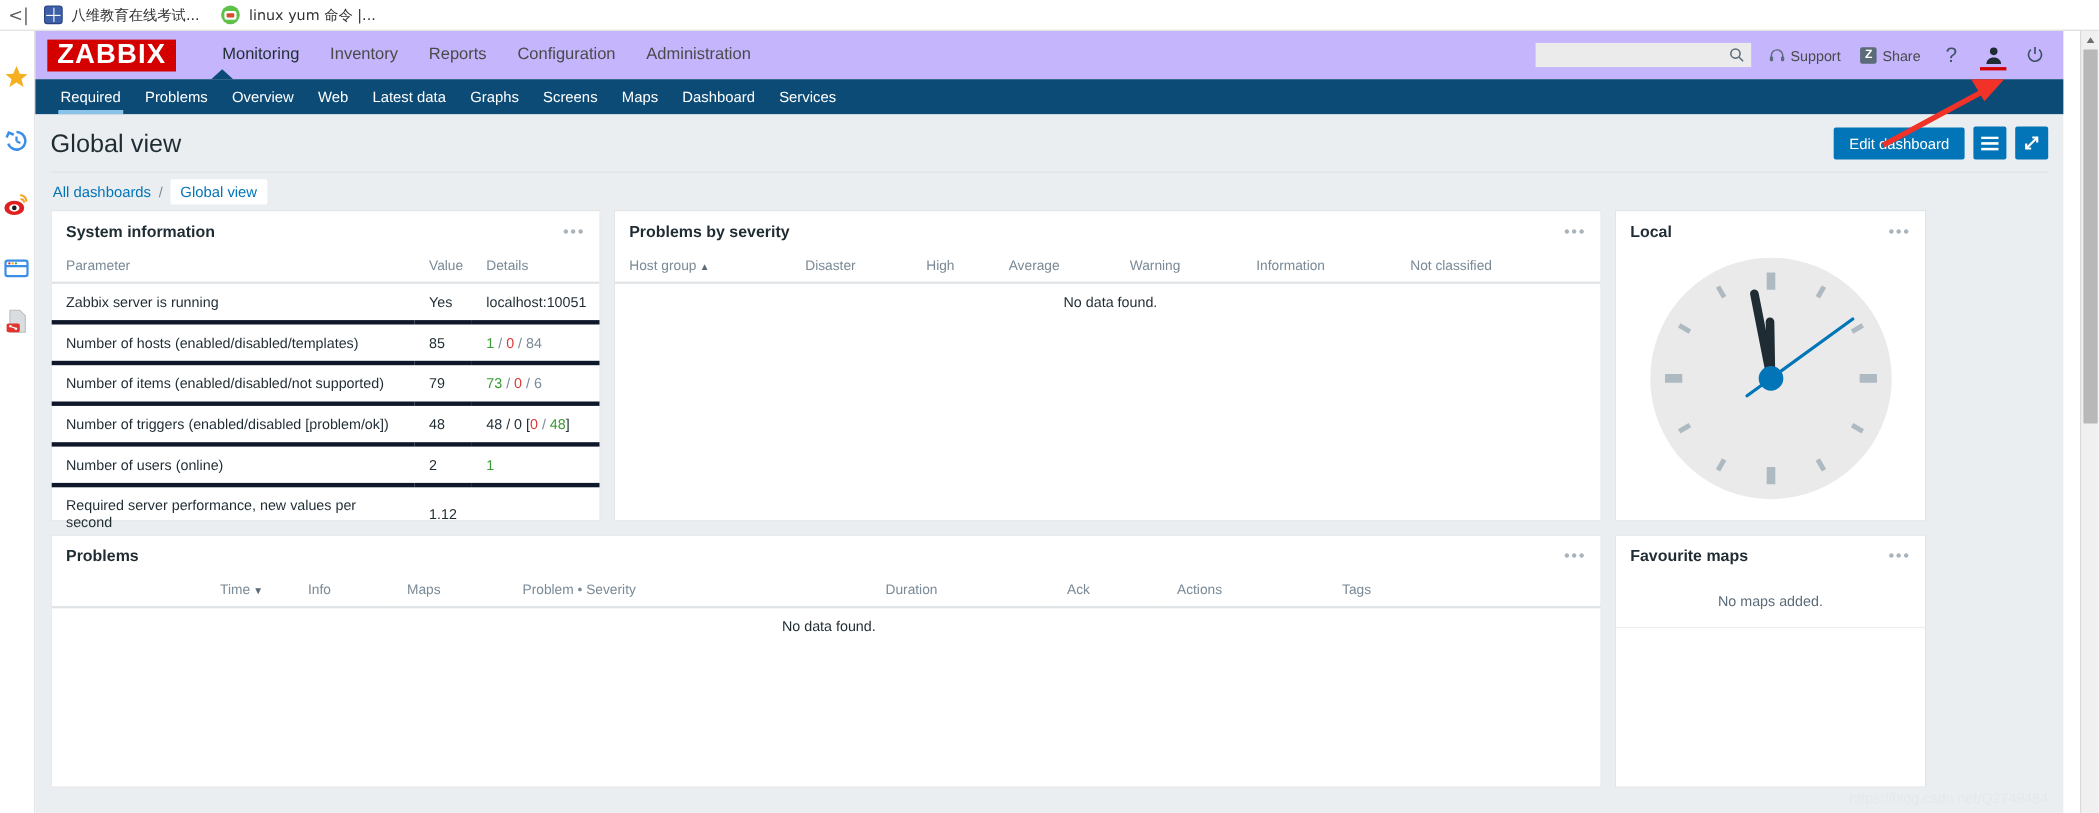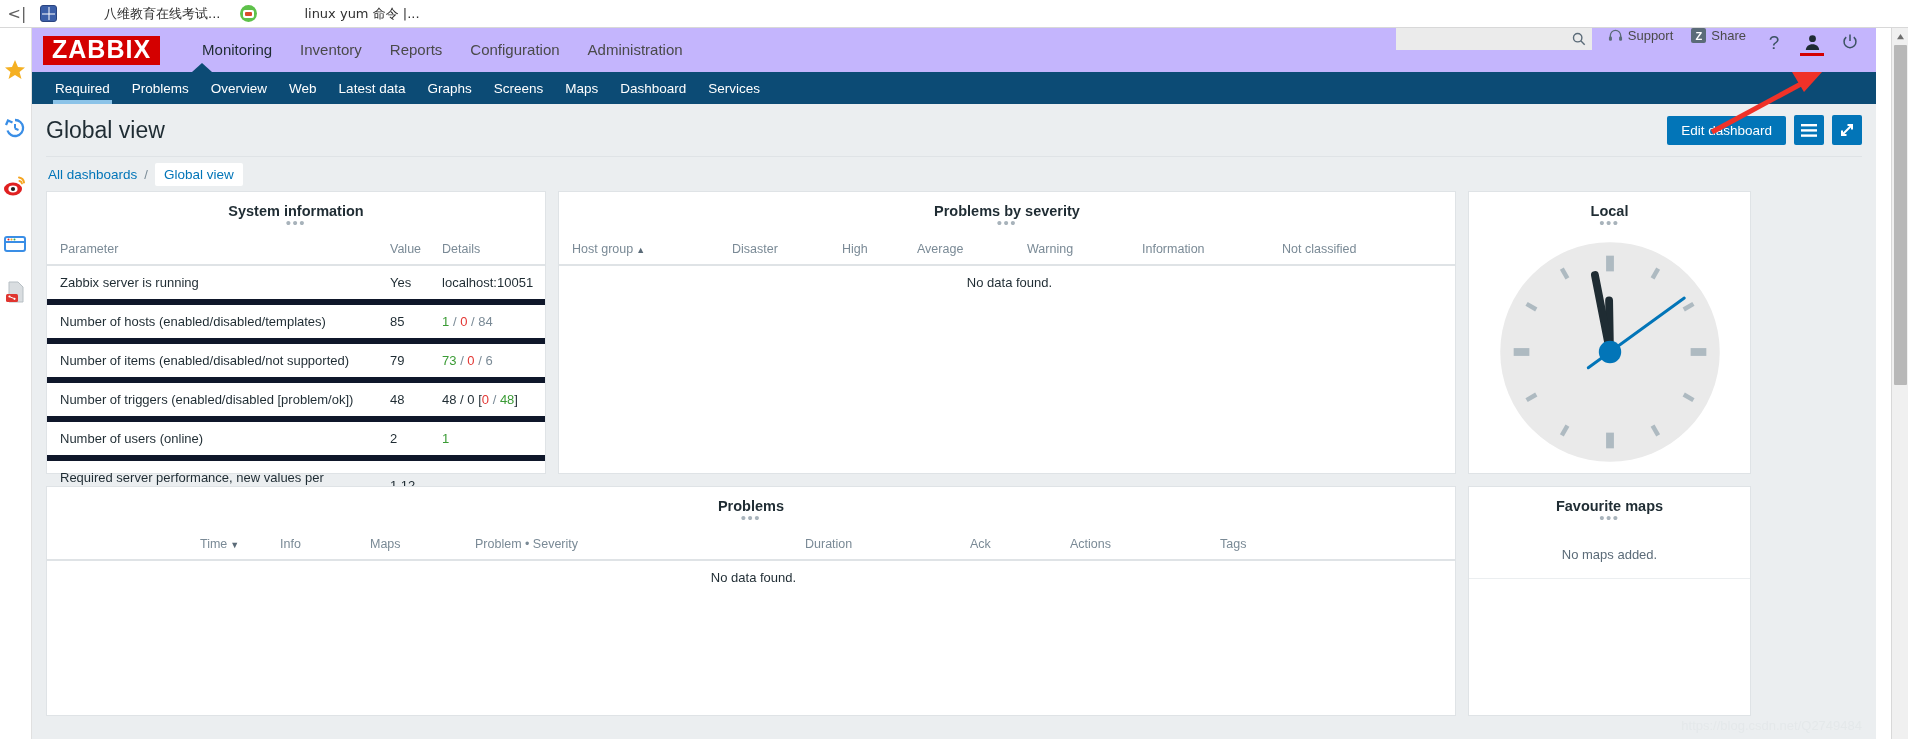--- a/index.html
+++ b/index.html
@@ -13,21 +13,21 @@
   
   .browser-bar {
     position: absolute; top: 0; left: 0; width: 1908px; height: 28px;
     background: #ffffff; display: flex; align-items: center;
     border-bottom: 1px solid #d8d8d8; padding-left: 4px;
   }
   .back-chevron {
     font-size: 16px; color: #606060; width: 26px; text-align: center;
     font-family: "DejaVu Sans", sans-serif;
   }
-  .btab { display: flex; align-items: center; height: 28px; padding: 0 10px; gap: 39px; }
+  .btab { display: flex; align-items: center; height: 28px; padding: 0 10px; }
   .btab-ico {
     width: 17px; height: 17px; border-radius: 3px; margin-right: 8px;
     flex: 0 0 auto; position: relative;
   }
   .ico-globe {
     background: #3c5fa8;
     border: 1px solid #2a4480;
   }
   .ico-globe::before {
     content:""; position:absolute; left:50%; top:1px; width:1px; height:13px;
@@ -81,21 +81,21 @@
   }
   .mainnav { display: flex; margin-left: 28px; align-items: center; height: 44px; }
   .mainnav a {
     font-size: 15px; color: #4a4a4a; text-decoration: none;
     padding: 0 14px; line-height: 44px; white-space: nowrap;
   }
   .mainnav a.selected { color: #1f2c33; }
 
   .hdr-right {
     position: absolute; right: 14px; top: 0; height: 44px;
-    display: flex; align-items: flex-start;
+    display: flex; align-items: center;
   }
   .searchbox {
     width: 196px; height: 22px; background: #ebebeb; border: none;
     position: relative; display: flex; align-items: center;
     padding: 0 24px 0 7px; margin-right: 16px;
   }
   .searchbox input {
     border: none; background: transparent; outline: none; width: 100%;
     font-size: 12px; color: #333; font-family: "Liberation Sans", sans-serif;
   }
@@ -176,34 +176,33 @@
   }
 
   
   .grid-row { display: flex; gap: 12px; padding: 0 2px; }
   .widget {
     background: #ffffff; border: 1px solid #dfe3e6; position: relative;
   }
   .w-head {
     display: flex; align-items: center; justify-content: space-between;
     padding: 11px 13px 9px 13px;
-    flex-direction: column;
   }
   .w-title { font-size: 14.5px; font-weight: bold; color: #1f2c33; }
   .dots { color: #a8b3bb; font-size: 15px; letter-spacing: 1.5px; line-height: 8px; }
 
   table.wt { width: 100%; border-collapse: collapse; }
   table.wt th {
     font-size: 12.5px; font-weight: normal; color: #7a8a96; text-align: left;
     padding: 6px 8px 8px 13px; border-bottom: 2px solid #dfe3e6;
     white-space: nowrap;
   }
   table.wt td {
     font-size: 13px; color: #1f2c33; padding: 9px 8px 9px 13px;
-    border-bottom: 6px solid #0f172a;
+    border-bottom: 4px solid #0f172a;
   }
   table.wt tr:last-child td { border-bottom: none; }
   .num-green { color: #3a9b35; }
   .num-red   { color: #e33734; }
   .num-gray  { color: #7a8a96; }
   .nodata {
     text-align: center; font-size: 13px; color: #5b6b78; padding: 16px 0;
   }
   .sort-arrow { font-size: 9px; margin-left: 3px; color: #5b6b78; }
 

